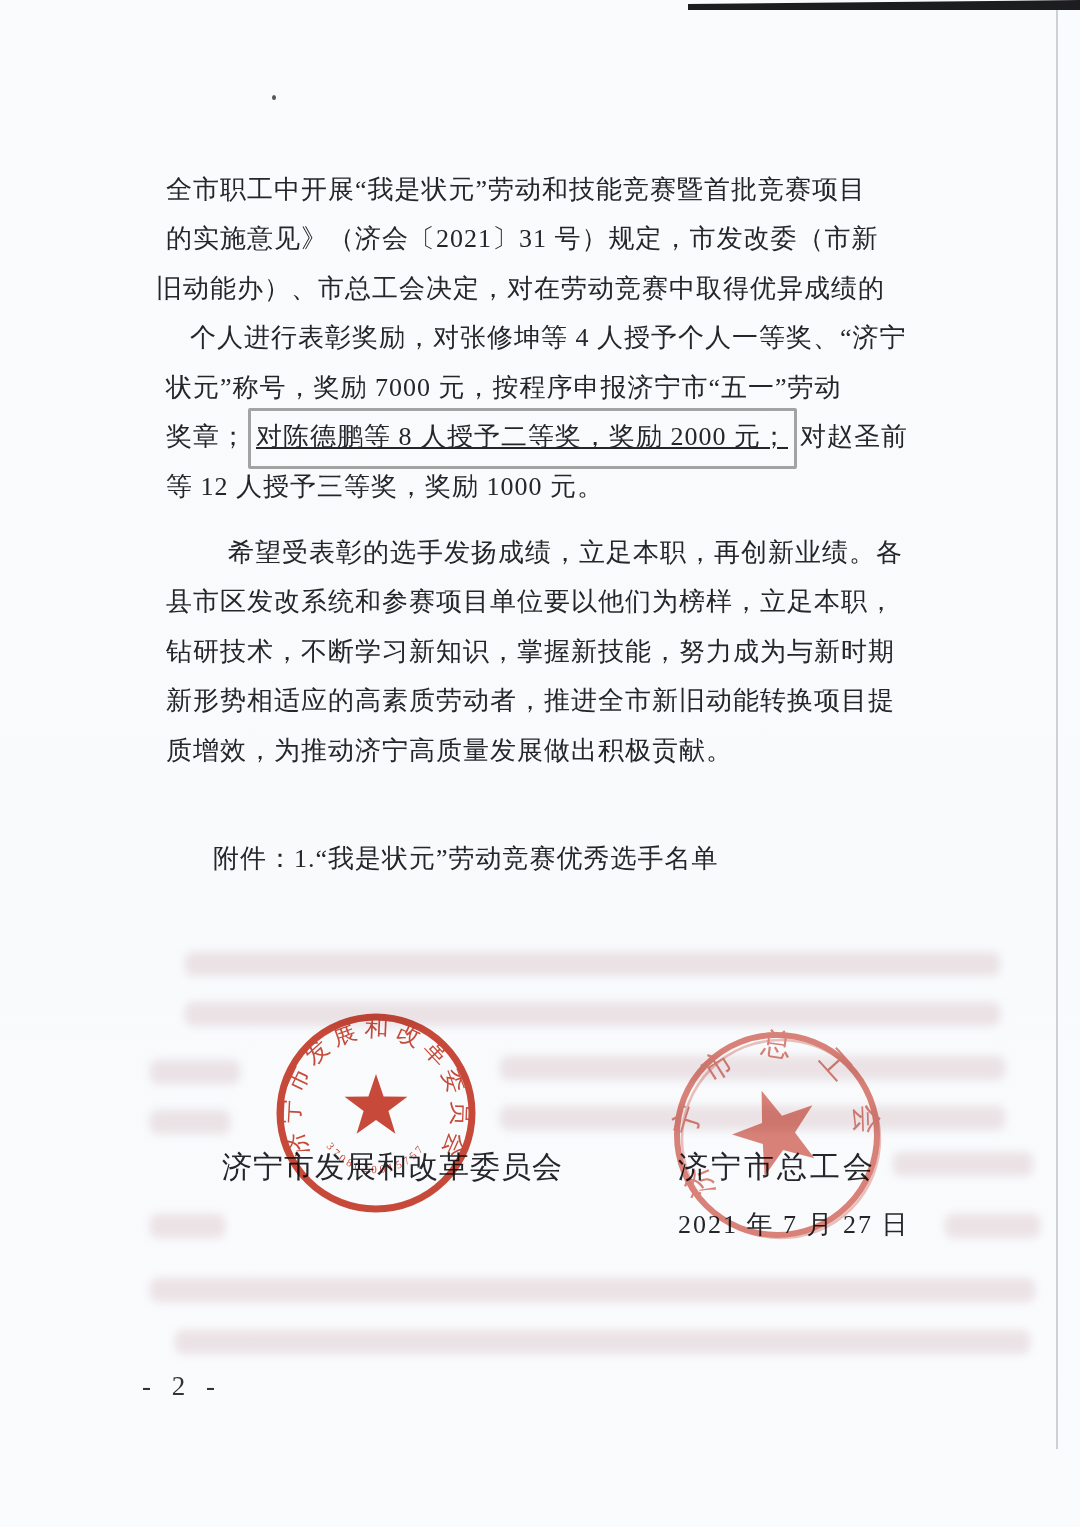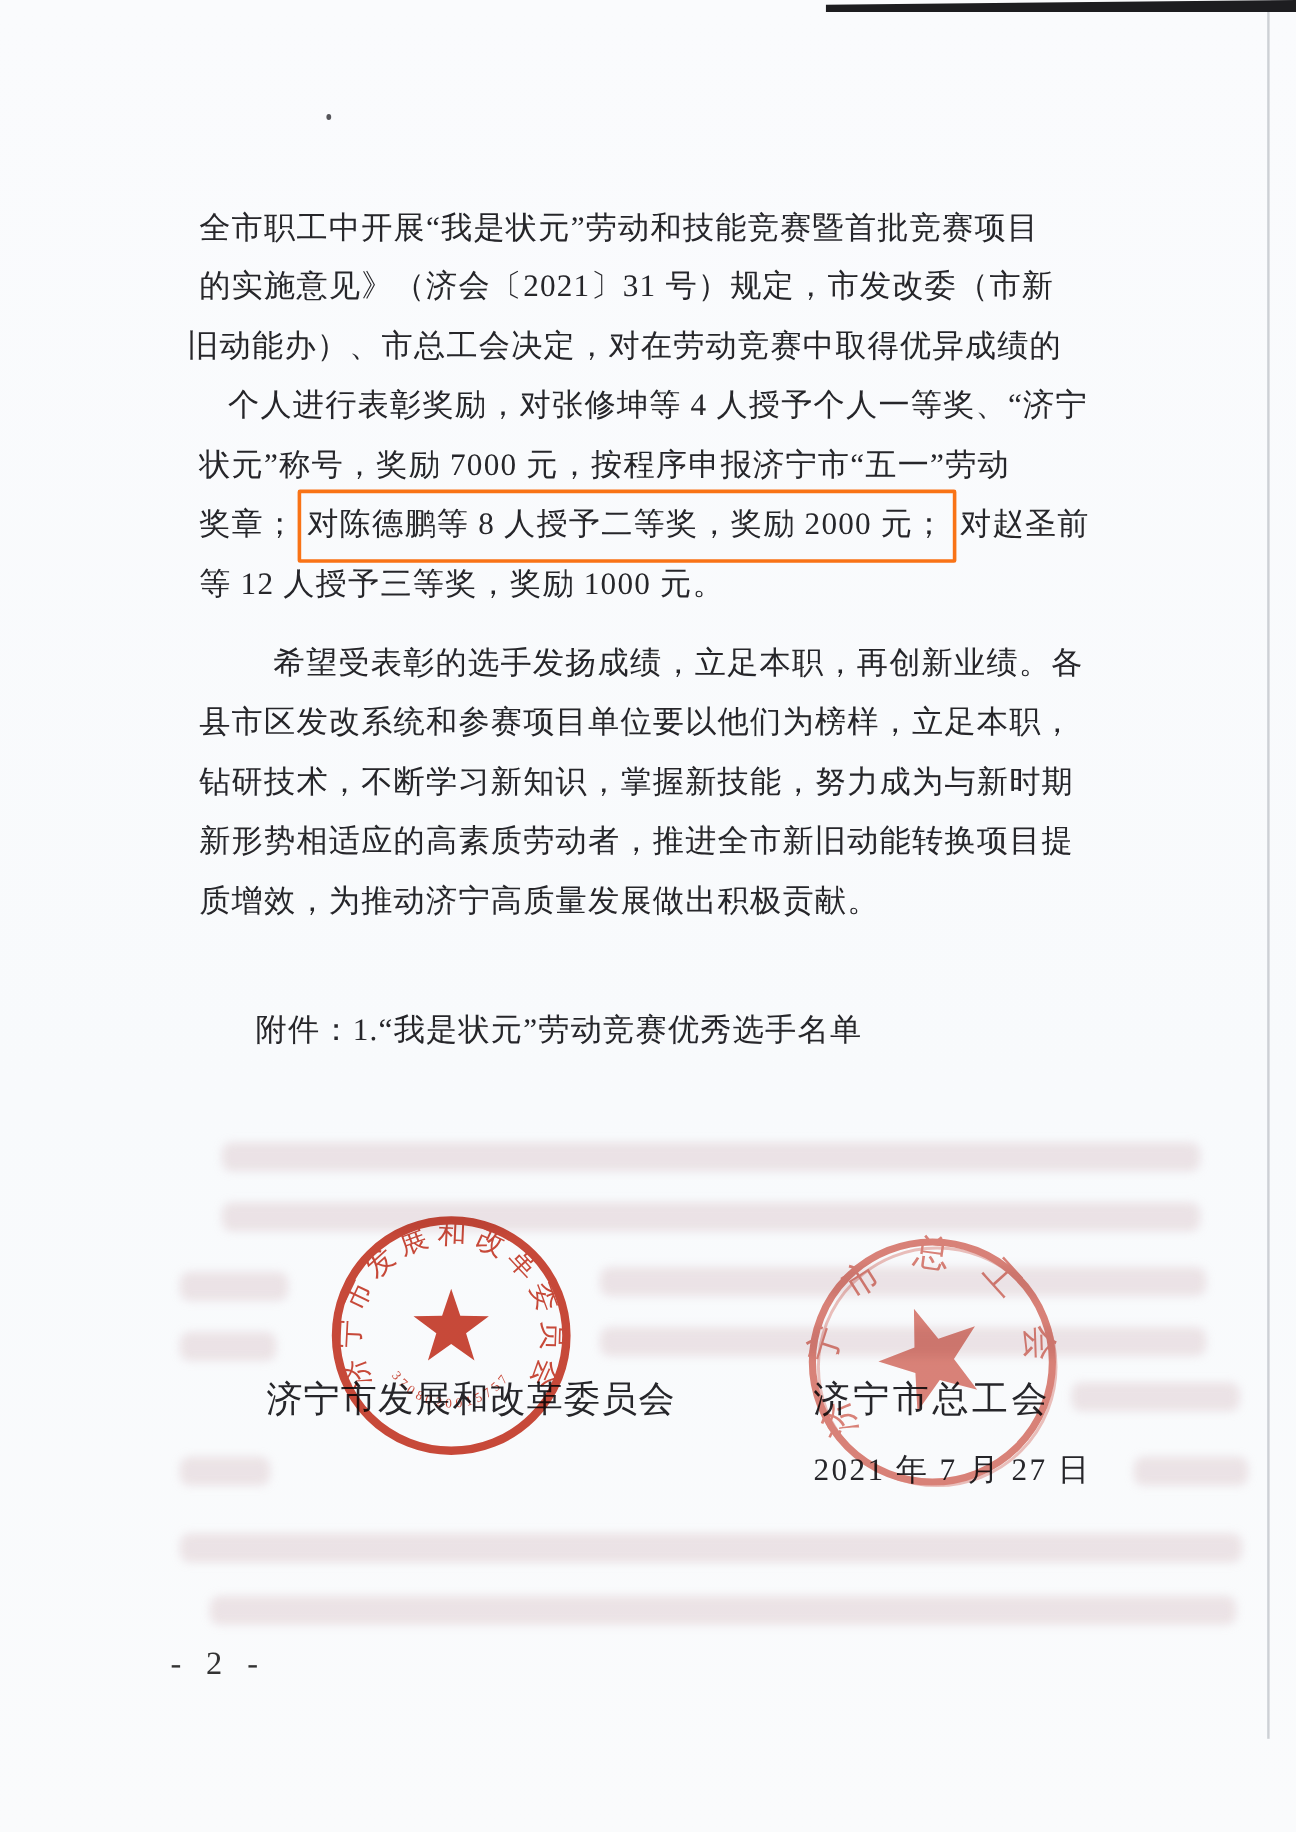--- a/index.html
+++ b/index.html
@@ -8,23 +8,24 @@
     background:linear-gradient(180deg,#fafbfd 0%,#f8fafc 60%,#fafbfc 100%);
     font-family:"Liberation Serif","DejaVu Serif",serif;
     color:#26262a;
   }
   .l{position:absolute;white-space:nowrap;font-size:26px;line-height:40px;letter-spacing:1px;}
   .sig{font-size:30px;}
   .date{font-size:26px;letter-spacing:2px;}
   .footer{font-size:27px;letter-spacing:7px;color:#333;}
   .hl-box{
     position:relative;display:inline;
-    border:3px solid #f97316;
+    border:3px solid #a3a3a3;
     padding:11px 6px 15px 5px;margin:0 3px 0 1px;
     border-radius:2px;
+    text-decoration:underline;
   }
   .ghost{
     position:absolute;height:24px;border-radius:8px;
     background:rgba(196,160,166,0.26);
     filter:blur(4px);z-index:1;
   }
   .text-layer{position:absolute;inset:0;z-index:2;}
   .seal{position:absolute;z-index:3;mix-blend-mode:multiply;}
   .seal-left{left:266px;top:1003px;opacity:0.92;filter:blur(0.4px);}
   .seal-right{left:662px;top:1020px;opacity:0.85;filter:blur(0.5px);}

